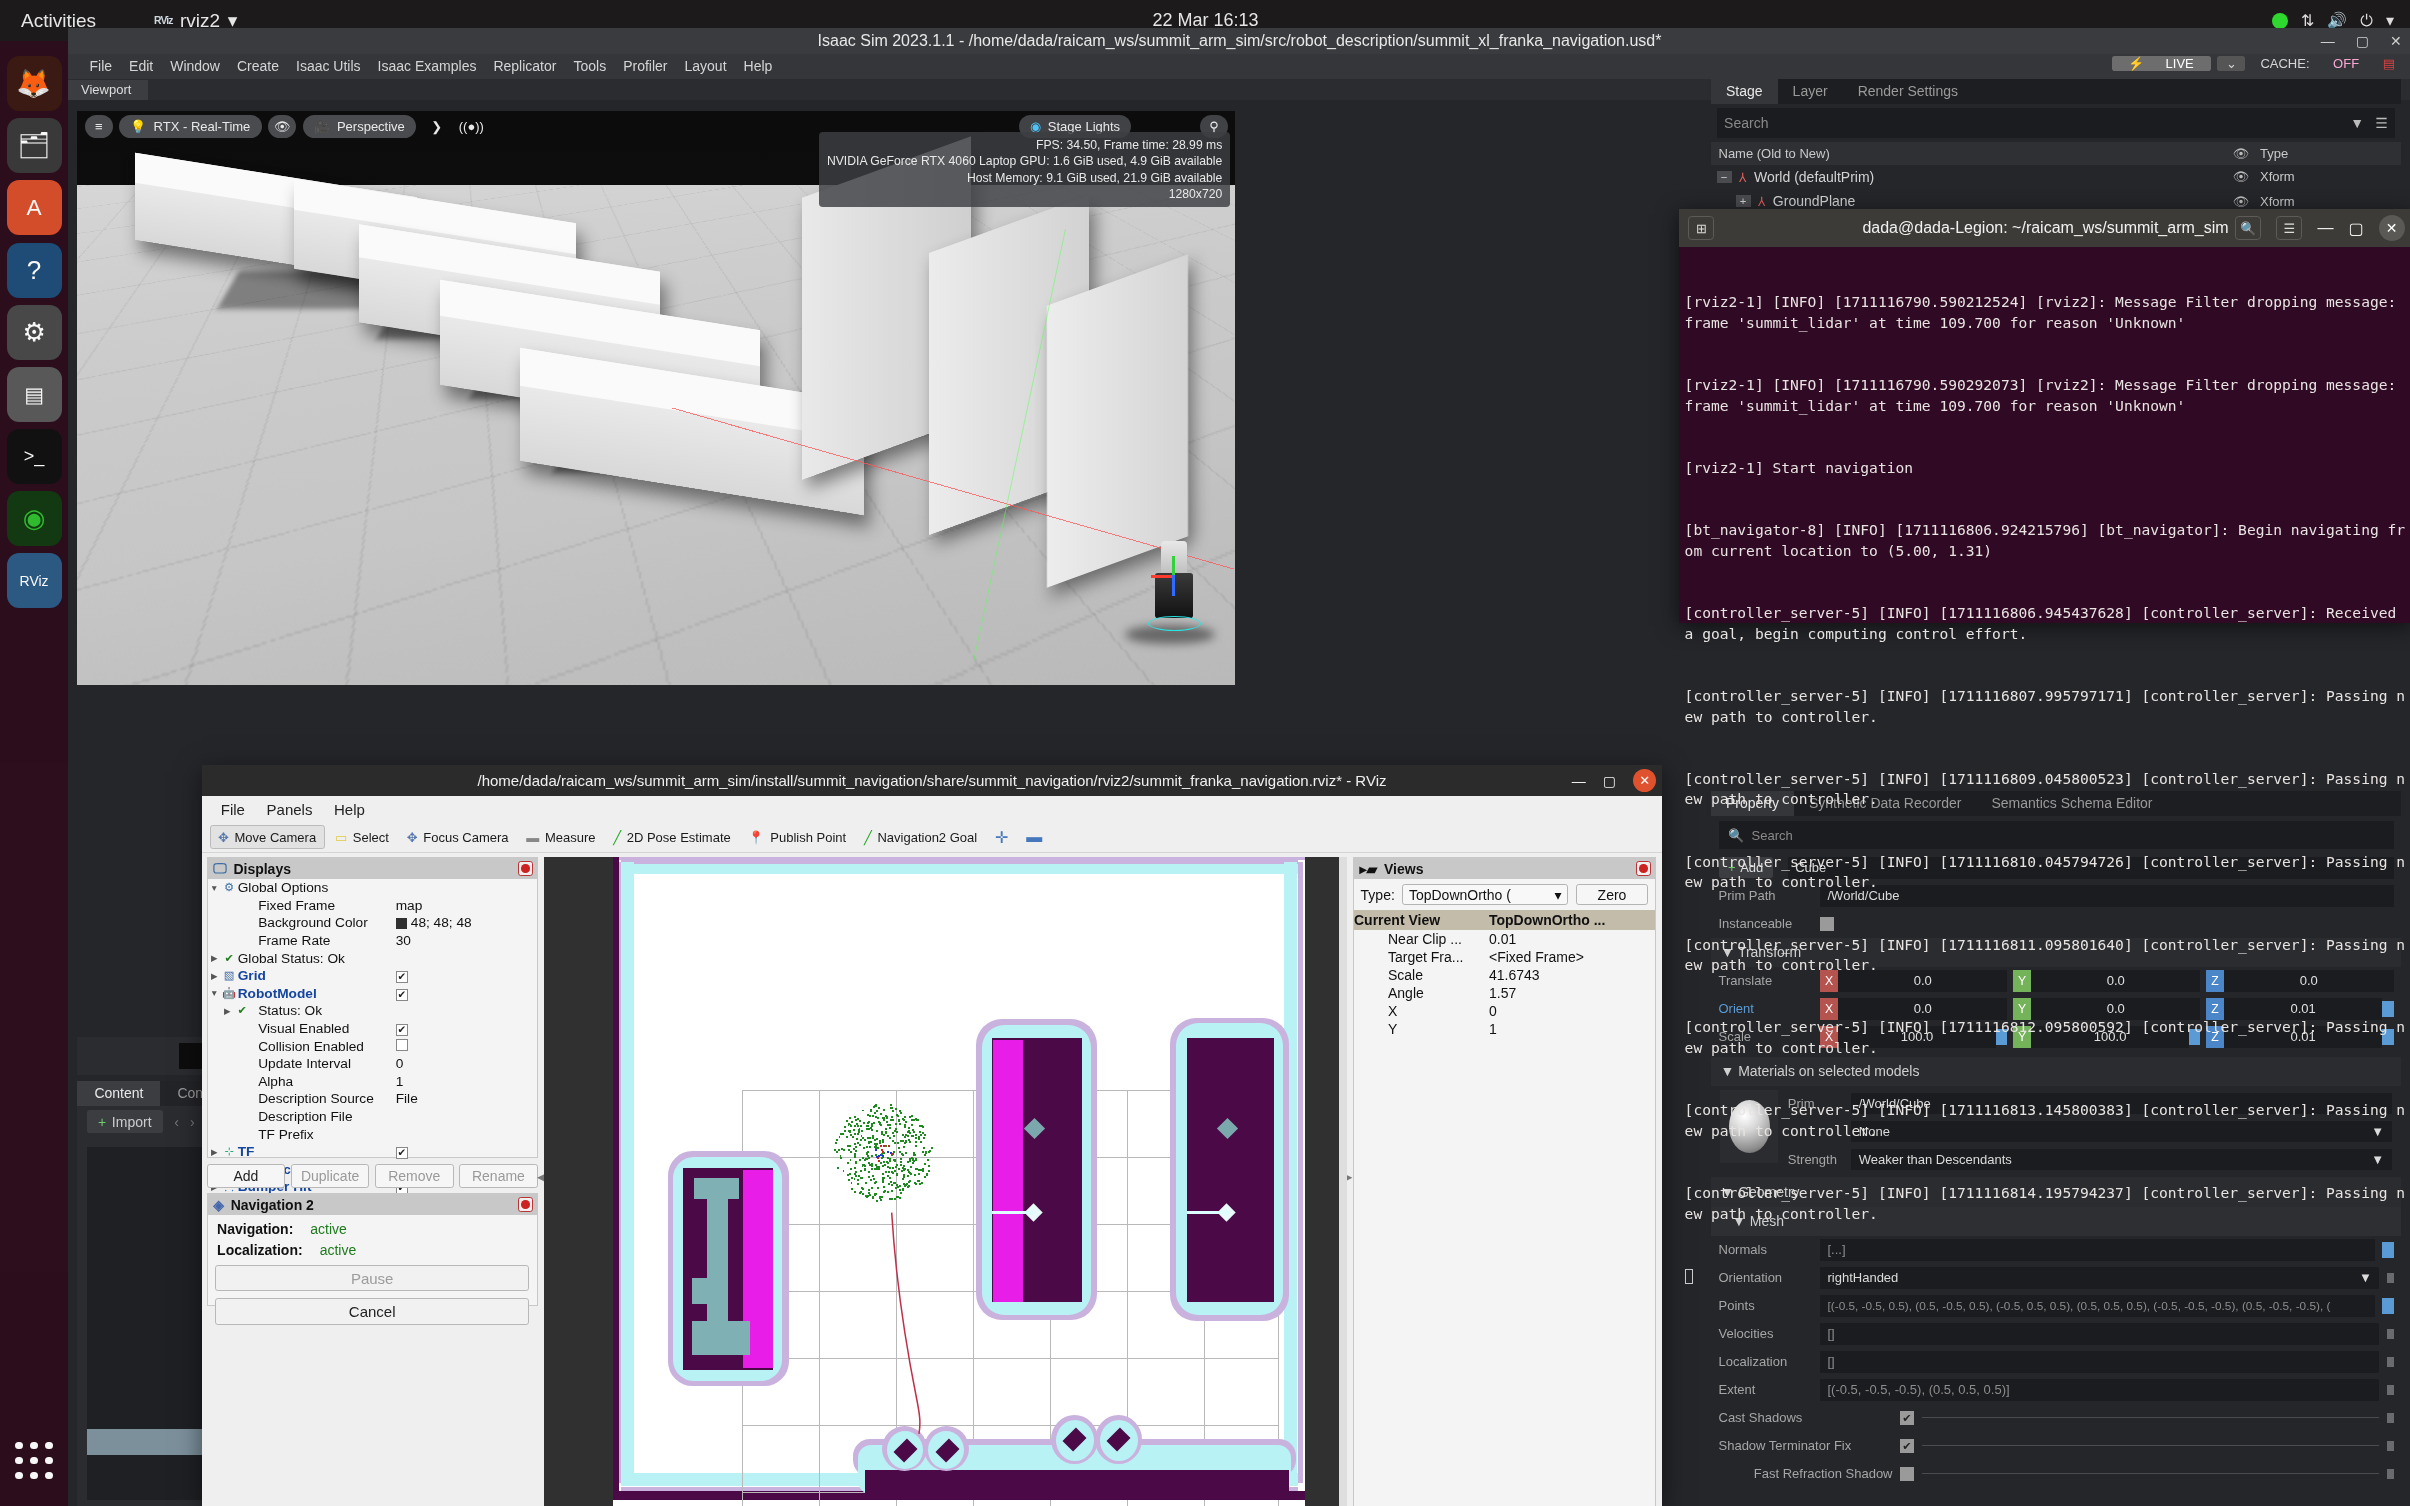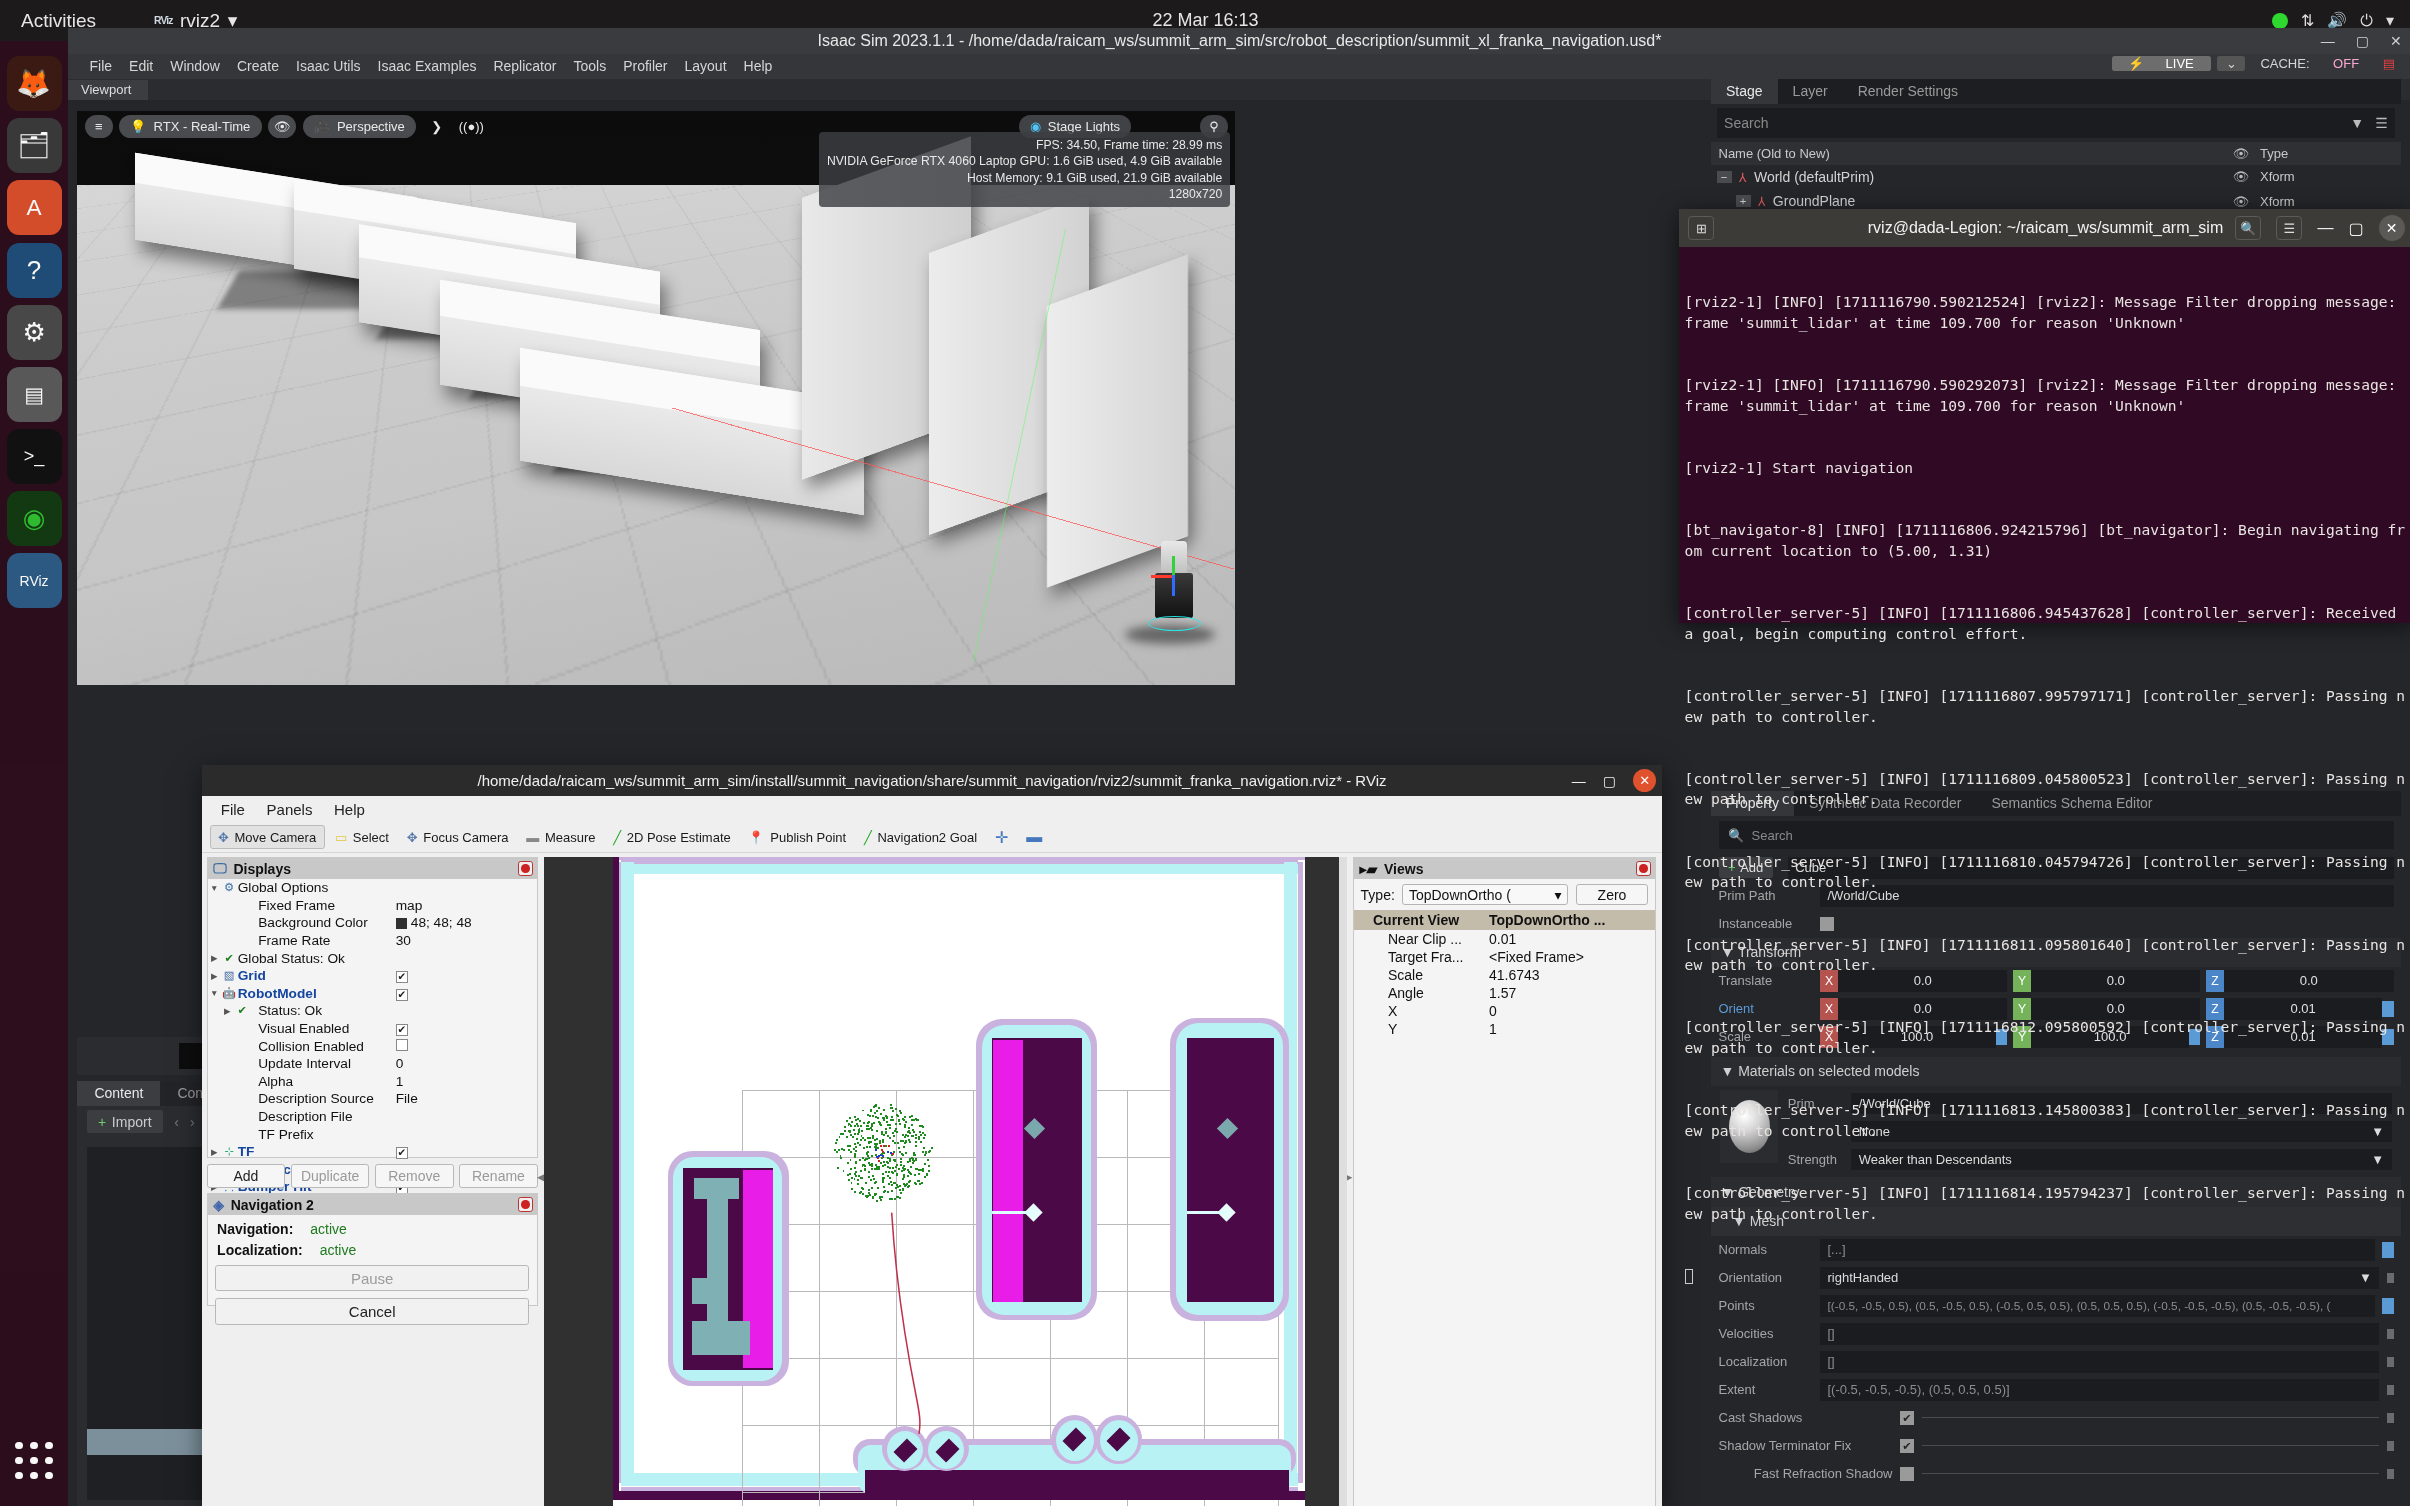--- a/index.html
+++ b/index.html
@@ -655,21 +655,21 @@
         <span class="graybox"></span>
       </div>
     </div>
   </div>
 
   <div class="term">
     <div class="term-title">
       <div class="term-tl">
         <div class="term-ico">⊞</div>
       </div>
-      <span>rviz@dada-Legion: ~/raicam_ws/summit_arm_sim</span>
+      <span>dada@dada-Legion: ~/raicam_ws/summit_arm_sim</span>
       <div class="term-tr">
         <div class="term-ico">🔍</div>
         <div class="term-ico">☰</div>
         <span>—</span>
         <span>▢</span>
         <div class="term-x">✕</div>
       </div>
     </div>
     <div class="term-body">
       <div>[rviz2-1] [INFO] [1711116790.590212524] [rviz2]: Message Filter dropping message: frame 'summit_lidar' at time 109.700 for reason 'Unknown'</div>
@@ -1463,21 +1463,21 @@
       </div>
       <div class="views-type">
         <span>Type:</span>
         <span class="combo">
           <span>TopDownOrtho (</span>
           <span>▾</span>
         </span>
         <span class="zerob">Zero</span>
       </div>
       <div class="vhdr">
-        <span style="width:135px;padding-left:19px;">Current View</span>
+        <span style="width:135px;">Current View</span>
         <span style="flex:1;">TopDownOrtho ...</span>
       </div>
       <div class="vrow">
         <span class="k">Near Clip ...</span>
         <span class="v">0.01</span>
         </div>
       <div class="vrow">
         <span class="k">Target Fra...</span>
         <span class="v">&lt;Fixed Frame&gt;</span>
         </div>

